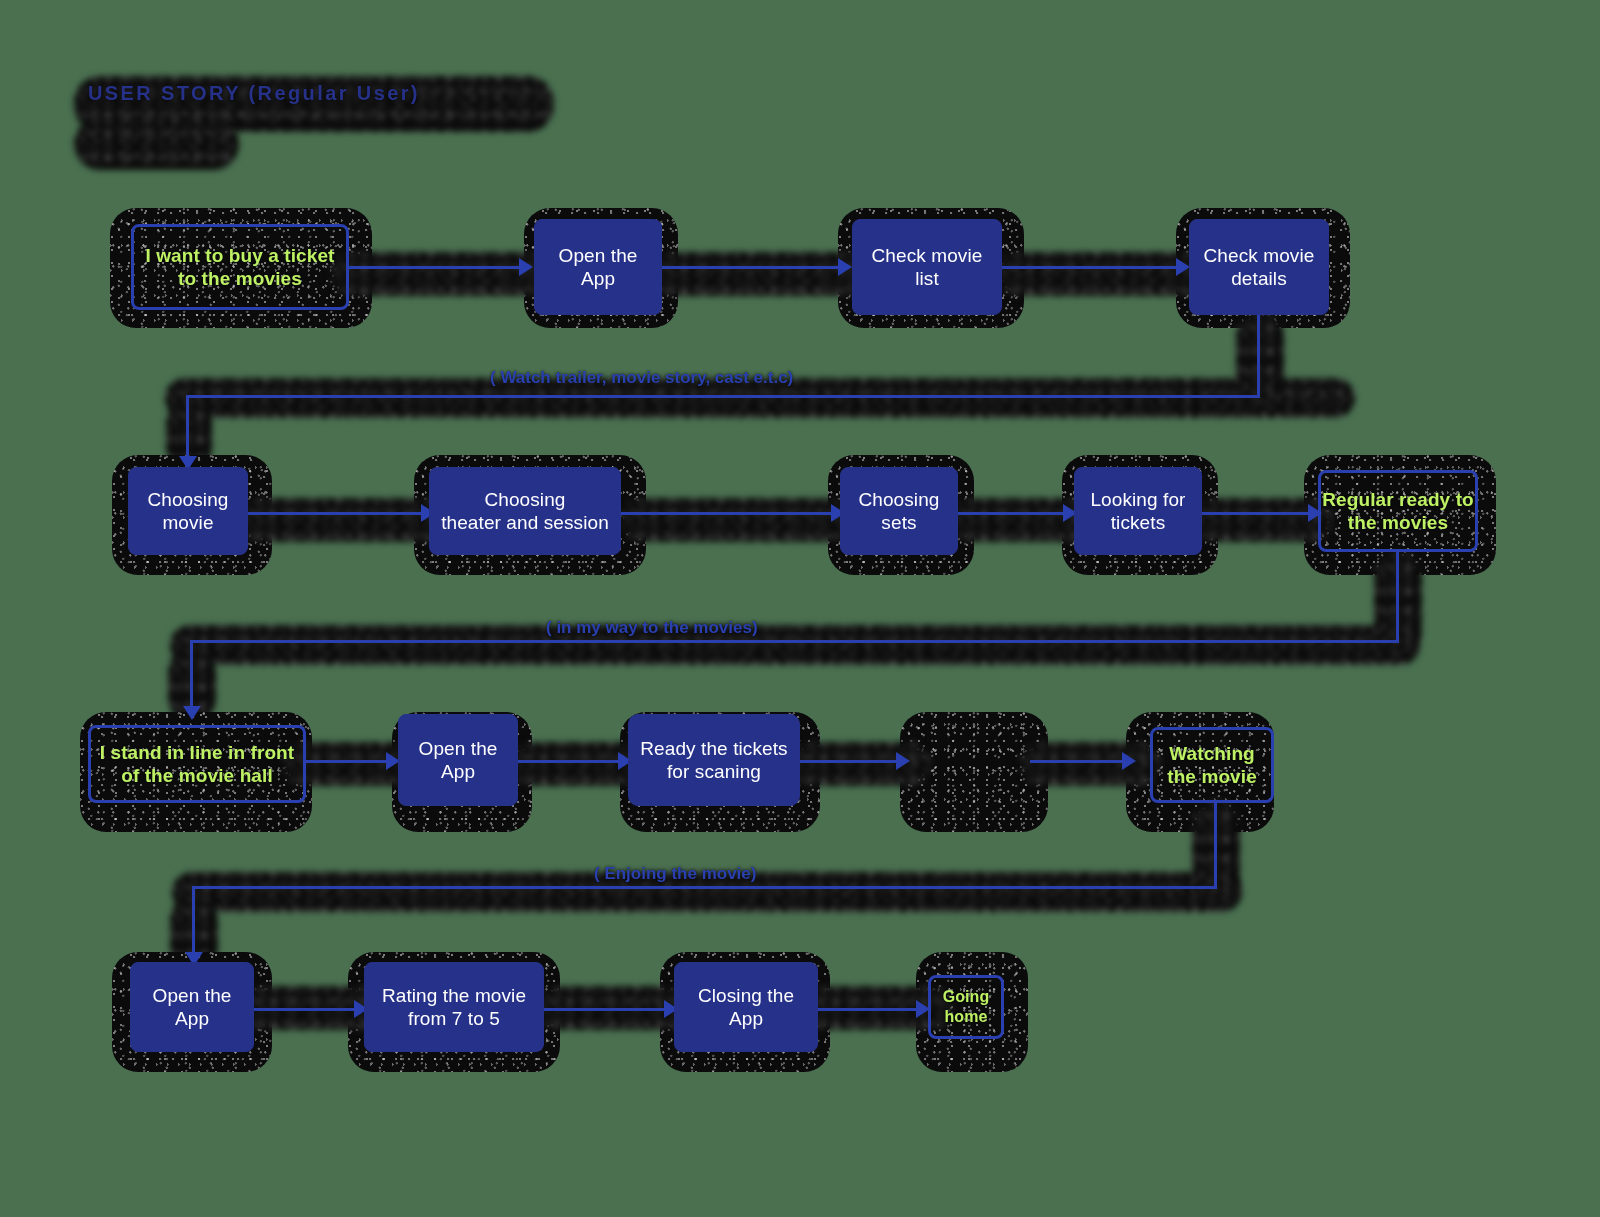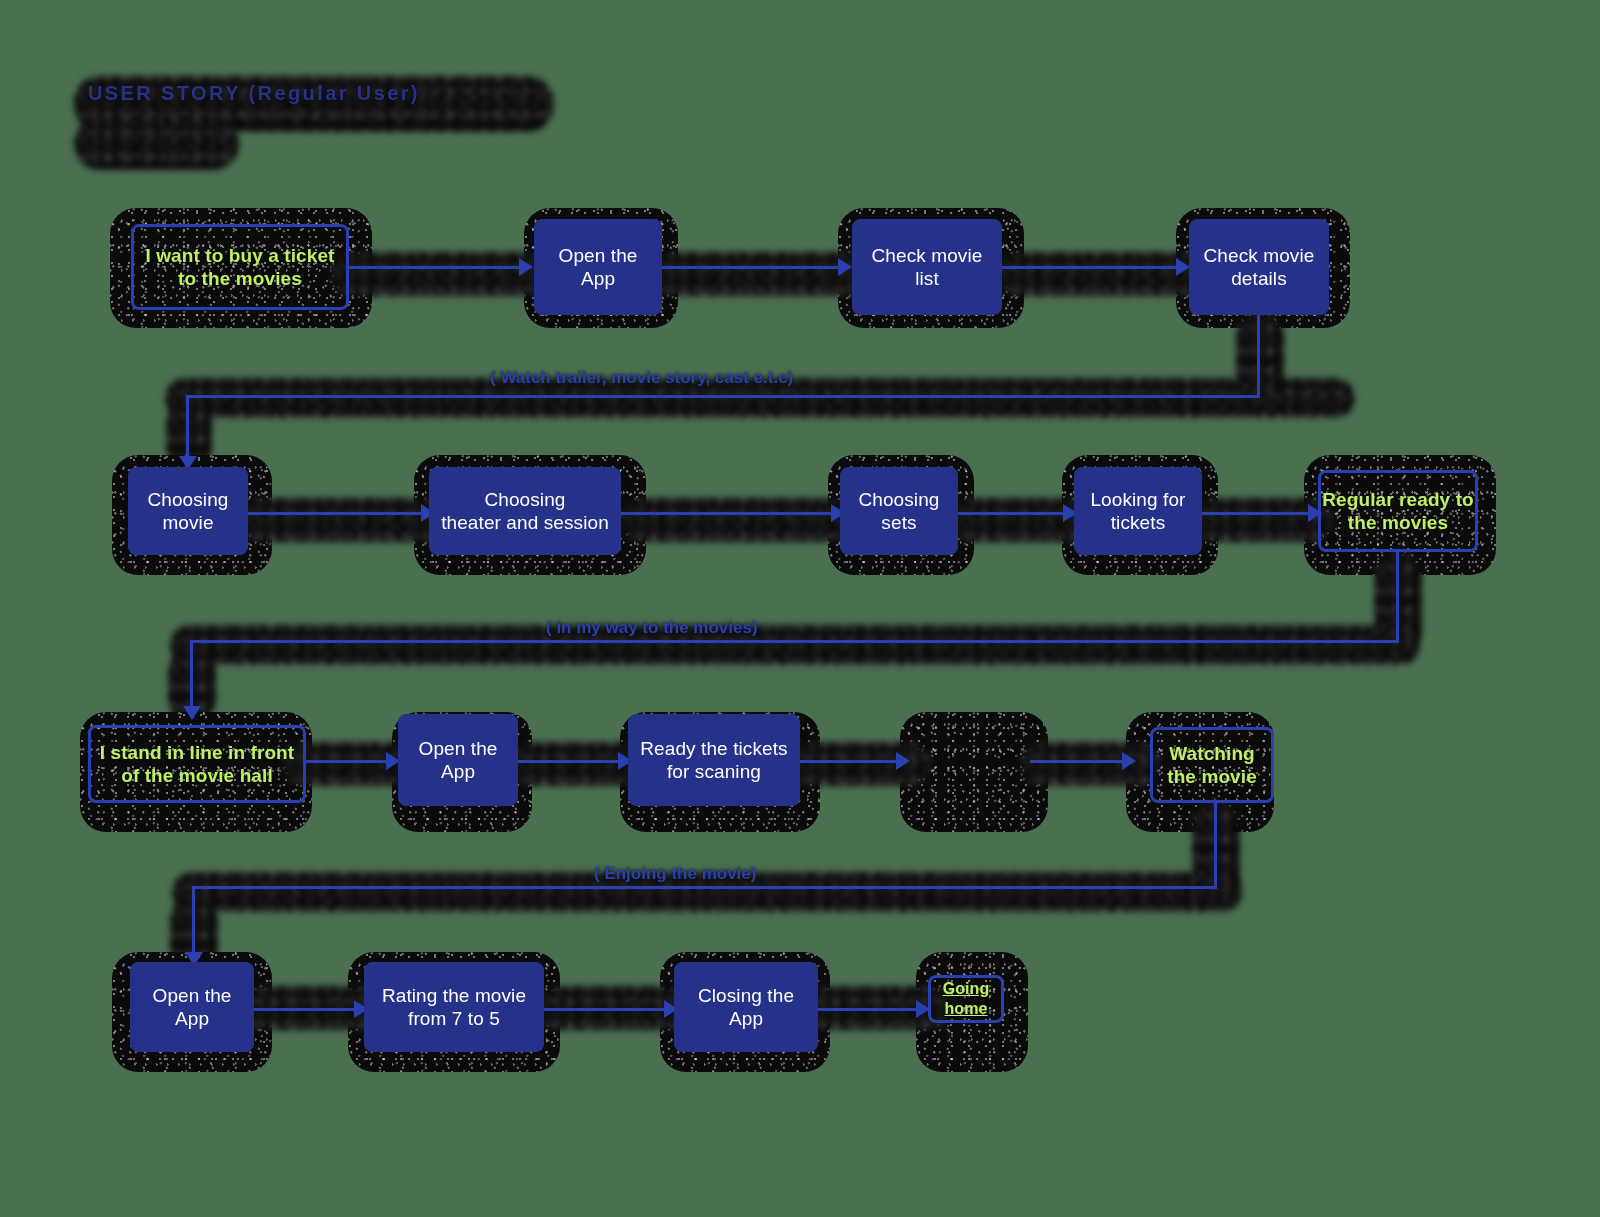--- a/index.html
+++ b/index.html
@@ -211,21 +211,21 @@
 
   <div class="wire h" style="left:306px;top:760px;width:84px;"></div>
   <div class="arrow right" style="left:386px;top:752px;"></div>
 
   <div class="node filled" style="left:398px;top:714px;width:120px;height:92px;">Open the
 App</div>
 
   <div class="wire h" style="left:518px;top:760px;width:102px;"></div>
   <div class="arrow right" style="left:618px;top:752px;"></div>
 
-  <div class="node filled" style="left:628px;top:714px;width:172px;height:92px;">Ready the tickets
+  <div class="node filled" style="left:628px;top:714px;width:172px;height:92px;border-radius:10px;">Ready the tickets
 for scaning</div>
 
   <div class="wire h" style="left:800px;top:760px;width:100px;"></div>
   <div class="arrow right" style="left:896px;top:752px;"></div>
 
 
   <div class="wire h" style="left:1030px;top:760px;width:96px;"></div>
   <div class="arrow right" style="left:1122px;top:752px;"></div>
 
   <div class="node outline" style="left:1150px;top:727px;width:124px;height:76px;">Watching
@@ -260,16 +260,16 @@
 
   <div class="wire h" style="left:544px;top:1008px;width:124px;"></div>
   <div class="arrow right" style="left:664px;top:1000px;"></div>
 
   <div class="node filled" style="left:674px;top:962px;width:144px;height:90px;">Closing the
 App</div>
 
   <div class="wire h" style="left:818px;top:1008px;width:102px;"></div>
   <div class="arrow right" style="left:916px;top:1000px;"></div>
 
-  <div class="node outline" style="left:928px;top:975px;width:76px;height:48px;font-size:16px;text-decoration:underline;">Going
+  <div class="node outline" style="left:928px;top:975px;width:76px;height:64px;font-size:16px;">Going
 home</div>
 
 </div>
 
 </body></html>

